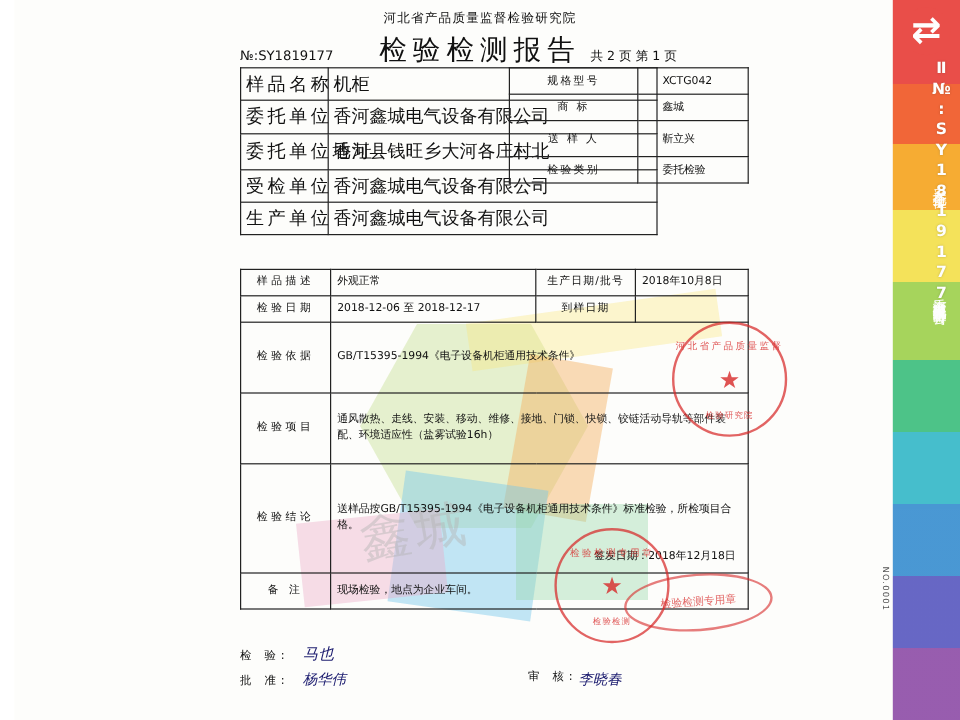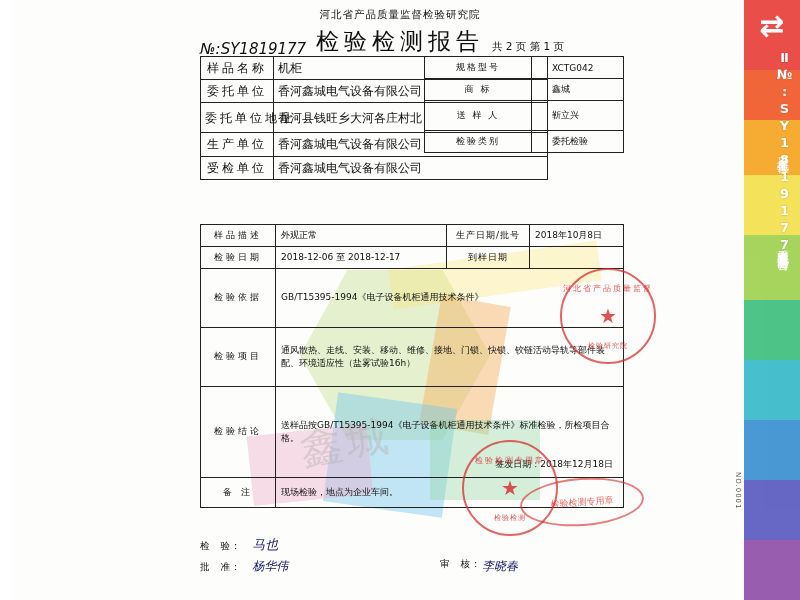--- a/index.html
+++ b/index.html
@@ -58,33 +58,33 @@
   
   .doc-head{
     position:absolute;left:200px;top:8px;width:400px;text-align:center;
   }
   .inst-name{font-size:10.5px;color:#111;letter-spacing:1px;}
   .doc-title{
     font-size:23px;letter-spacing:5px;color:#111;margin-top:4px;
     font-family:"DejaVu Serif","Liberation Serif",serif;font-weight:normal;
   }
   .no-line{
-    position:absolute;left:200px;top:40px;font-size:15px;color:#111;font-style:italic;
+    position:absolute;left:200px;top:40px;font-size:11px;color:#111;
   }
   .page-line{
     position:absolute;left:492px;top:40px;font-size:10.5px;color:#111;
   }
 
   
   table.main{
     position:absolute;left:200px;top:56px;width:348px;border-collapse:collapse;
     table-layout:fixed;
   }
   table.main td{
-    border:1px solid #222;font-size:12px;color:#111;padding:3px 4px;
+    border:1px solid #222;font-size:15px;color:#111;padding:3px 4px;
     vertical-align:middle;line-height:1.35;
   }
   td.lbl{
     width:64px;text-align:center;letter-spacing:3px;font-size:9.5px;
     white-space:nowrap;
   }
   td.val{padding-left:6px;}
   .row-h{height:22px;}
   .row-h2{height:30px;}
 
@@ -219,25 +219,25 @@
     </tr>
     <tr class="row-h">
       <td class="lbl">委托单位</td>
       <td class="val">香河鑫城电气设备有限公司</td>
     </tr>
     <tr class="row-h2">
       <td class="lbl">委托单位地址</td>
       <td class="val">香河县钱旺乡大河各庄村北</td>
     </tr>
     <tr class="row-h">
+      <td class="lbl">受检单位</td>
+      <td class="val">香河鑫城电气设备有限公司</td>
+    </tr>
+    <tr class="row-h">
       <td class="lbl">生产单位</td>
-      <td class="val">香河鑫城电气设备有限公司</td>
-    </tr>
-    <tr class="row-h">
-      <td class="lbl">受检单位</td>
       <td class="val">香河鑫城电气设备有限公司</td>
     </tr>
   </tbody>
     </table>
 
   <table class="right">
     <tbody>
         <tr class="row-h">
       <td class="rlbl">规格型号</td>
       <td>XCTG042</td>

